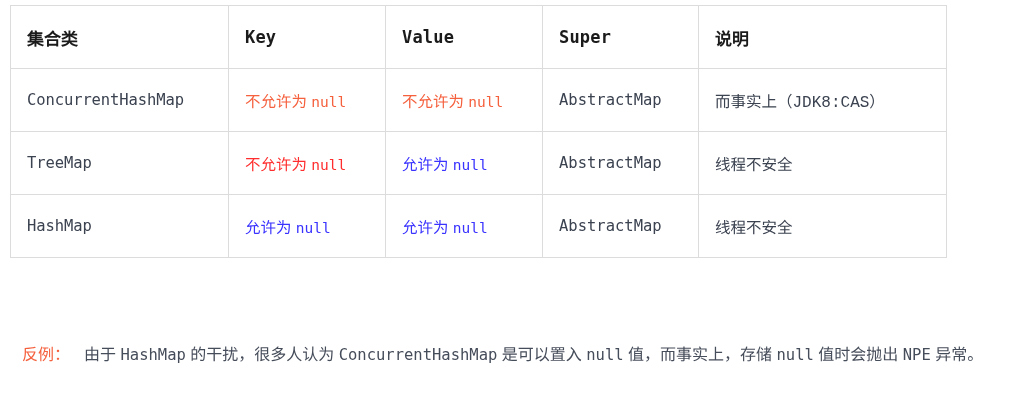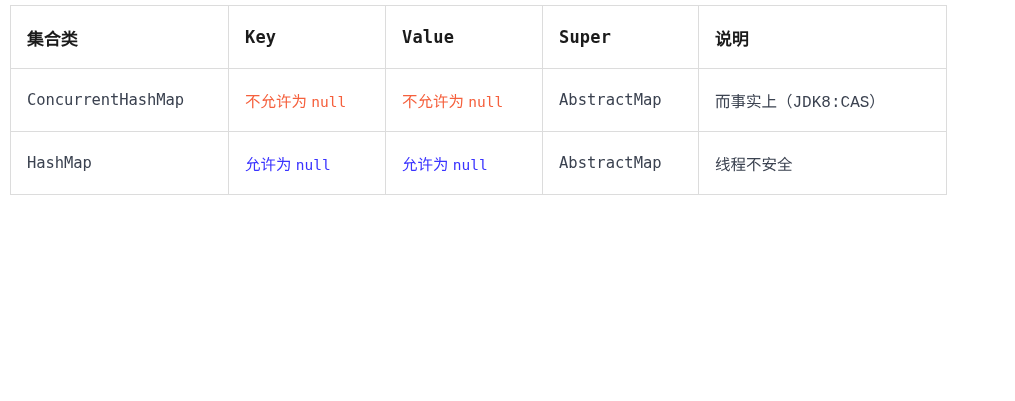--- a/index.html
+++ b/index.html
@@ -167,31 +167,43 @@
           <td class="nullcell">
             <span class="tone-deny-soft"><span>不允许为 </span><span class="kw">null</span></span>
           </td>
           <td class="nullcell">
             <span class="tone-deny-soft"><span>不允许为 </span><span class="kw">null</span></span>
           </td>
           <td class="super">AbstractMap</td>
           <td class="desc"><span>而事实上（</span><span class="mono-inline">JDK8:CAS</span><span>）</span></td>
         </tr>
 
+        <tr>
+          <td class="mono">TreeMap</td>
+          <td class="nullcell">
+            <span class="tone-deny-hard"><span>不允许为 </span><span class="kw">null</span></span>
+          </td>
+          <td class="nullcell">
+            <span class="tone-allow"><span>允许为 </span><span class="kw">null</span></span>
+          </td>
+          <td class="super">AbstractMap</td>
+          <td class="desc"><span>线程不安全</span></td>
+        </tr>
 
         <tr>
           <td class="mono">HashMap</td>
           <td class="nullcell">
             <span class="tone-allow"><span>允许为 </span><span class="kw">null</span></span>
           </td>
           <td class="nullcell">
             <span class="tone-allow"><span>允许为 </span><span class="kw">null</span></span>
           </td>
           <td class="super">AbstractMap</td>
           <td class="desc"><span>线程不安全</span></td>
         </tr>
 
       </tbody>
     </table>
   </div>
 
+  <p class="note"><span class="label">反例：</span><span class="gap"></span><span>由于 </span><span class="mono-inline">HashMap</span><span> 的干扰，很多人认为 </span><span class="mono-inline">ConcurrentHashMap</span><span> 是可以置入 </span><span class="mono-inline">null</span><span> 值，而事实上，存储 </span><span class="mono-inline">null</span><span> 值时会抛出 </span><span class="mono-inline">NPE</span><span> 异常。</span></p>
 
 </div>
 
 </body></html>

